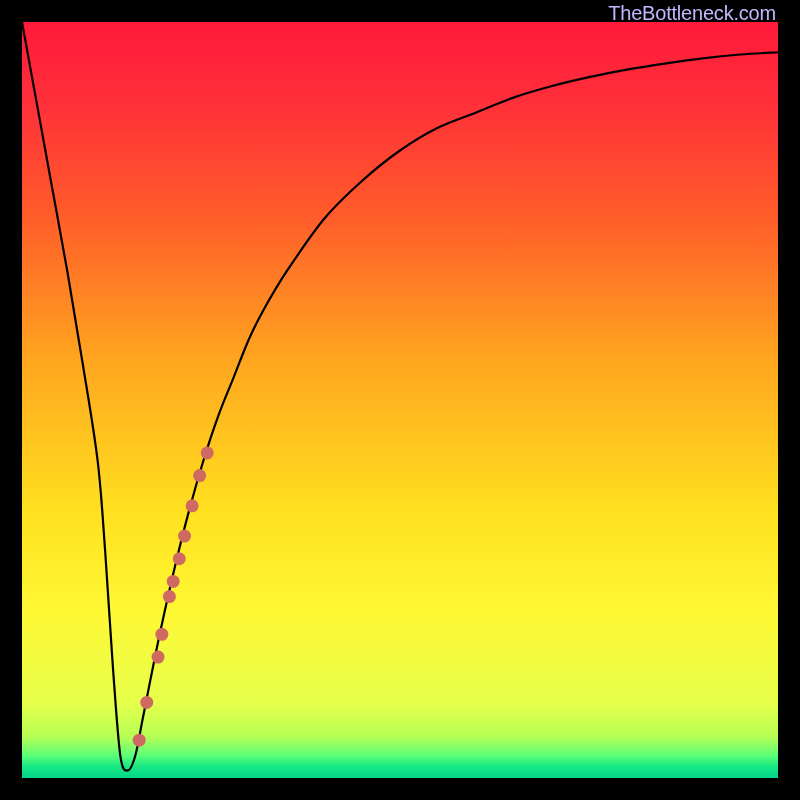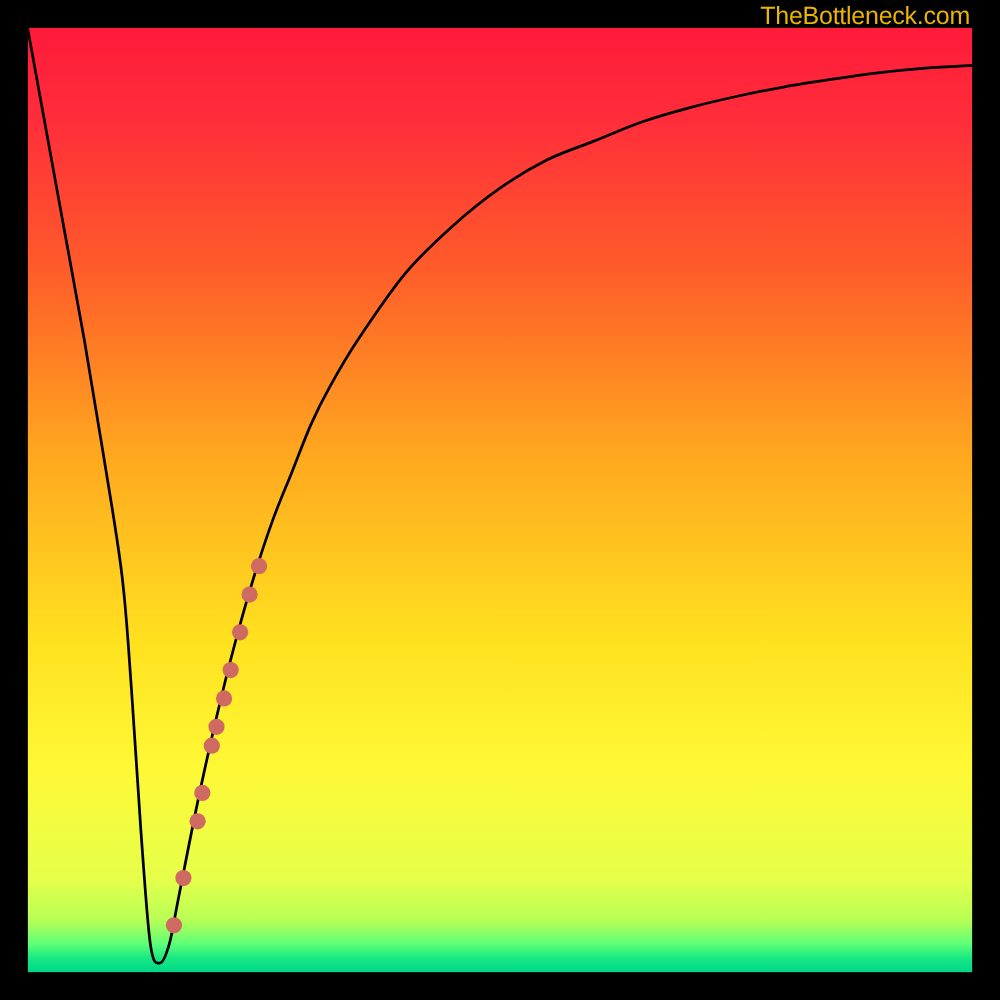--- a/index.html
+++ b/index.html
@@ -24,21 +24,21 @@
     width: 756px;
     height: 756px;
     overflow: hidden;
   }
   .watermark {
     position: absolute;
     top: 2px;
     right: 24px;
     font-size: 20px;
     font-weight: 500;
-    color: #eab308;
+    color: #c4b5fd;
     letter-spacing: -0.2px;
   }
   svg { display: block; }
 </style>
 </head>
 <body>
 
 <div class="frame">
 
   <div class="watermark">TheBottleneck.com</div>

